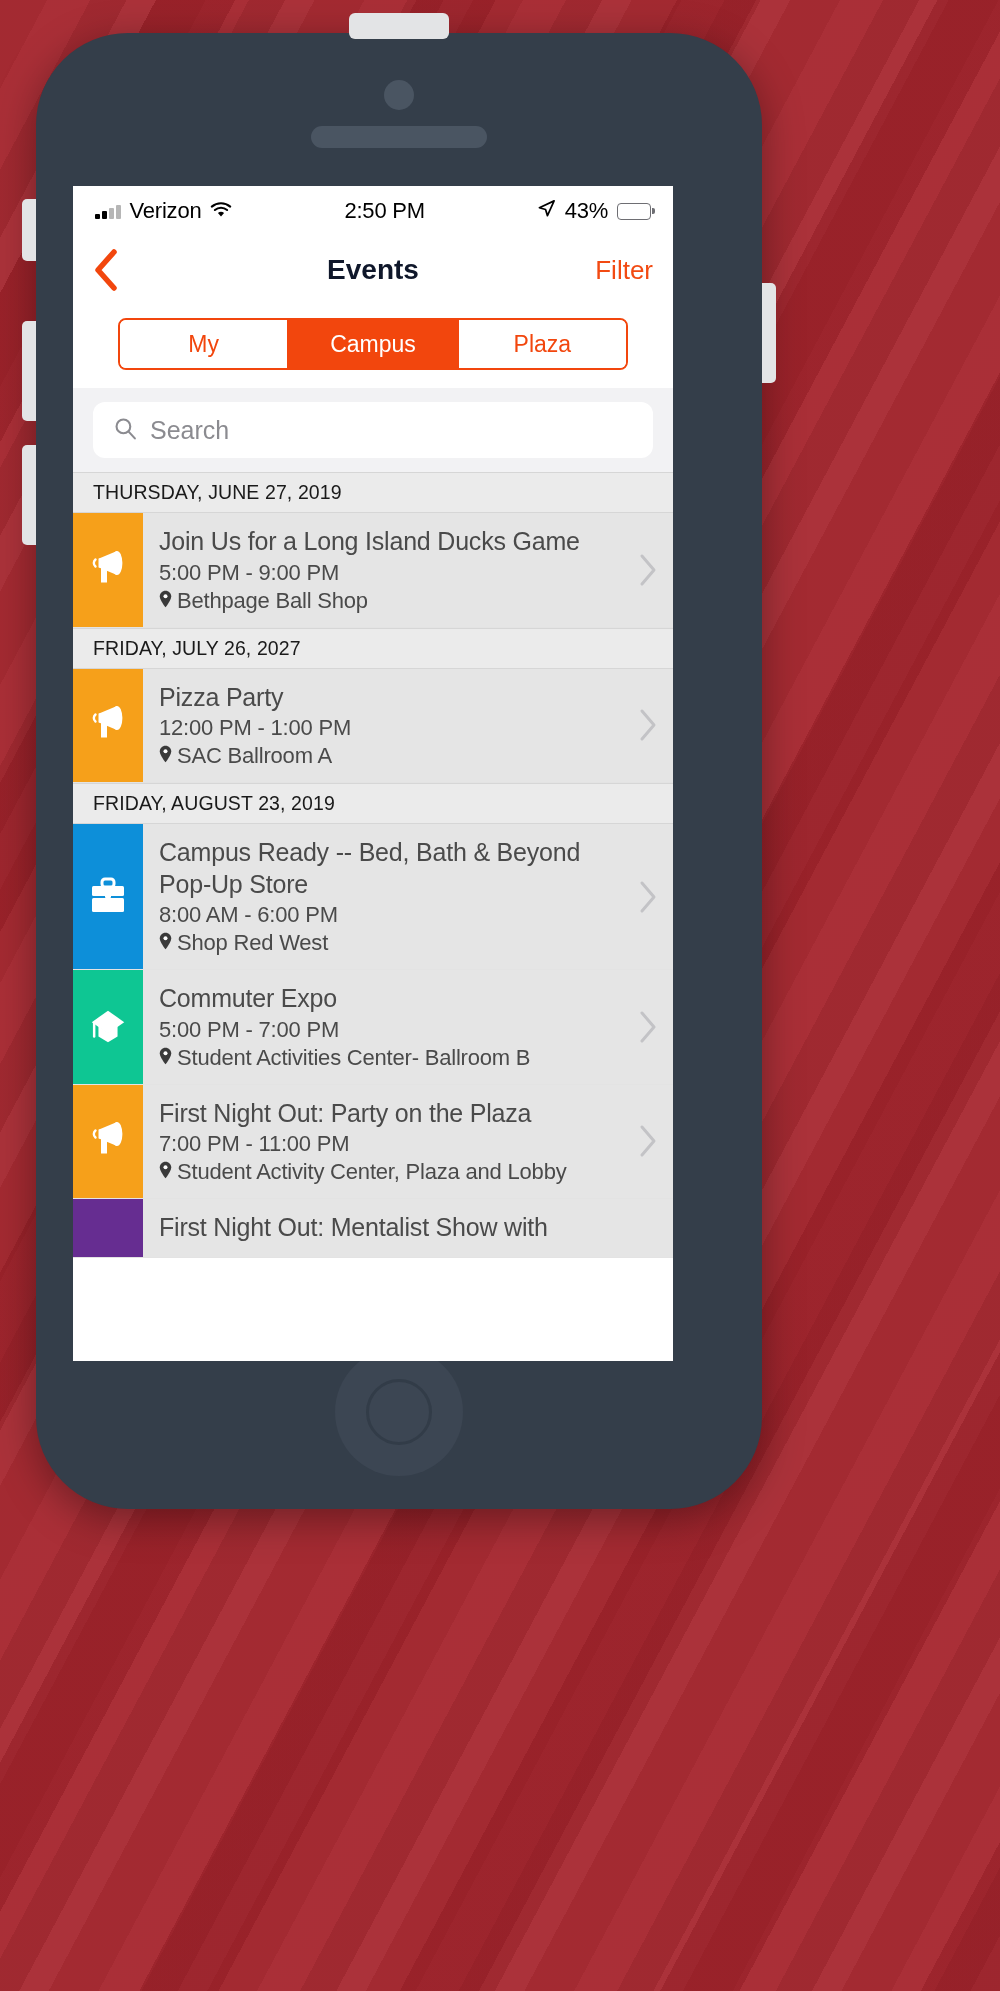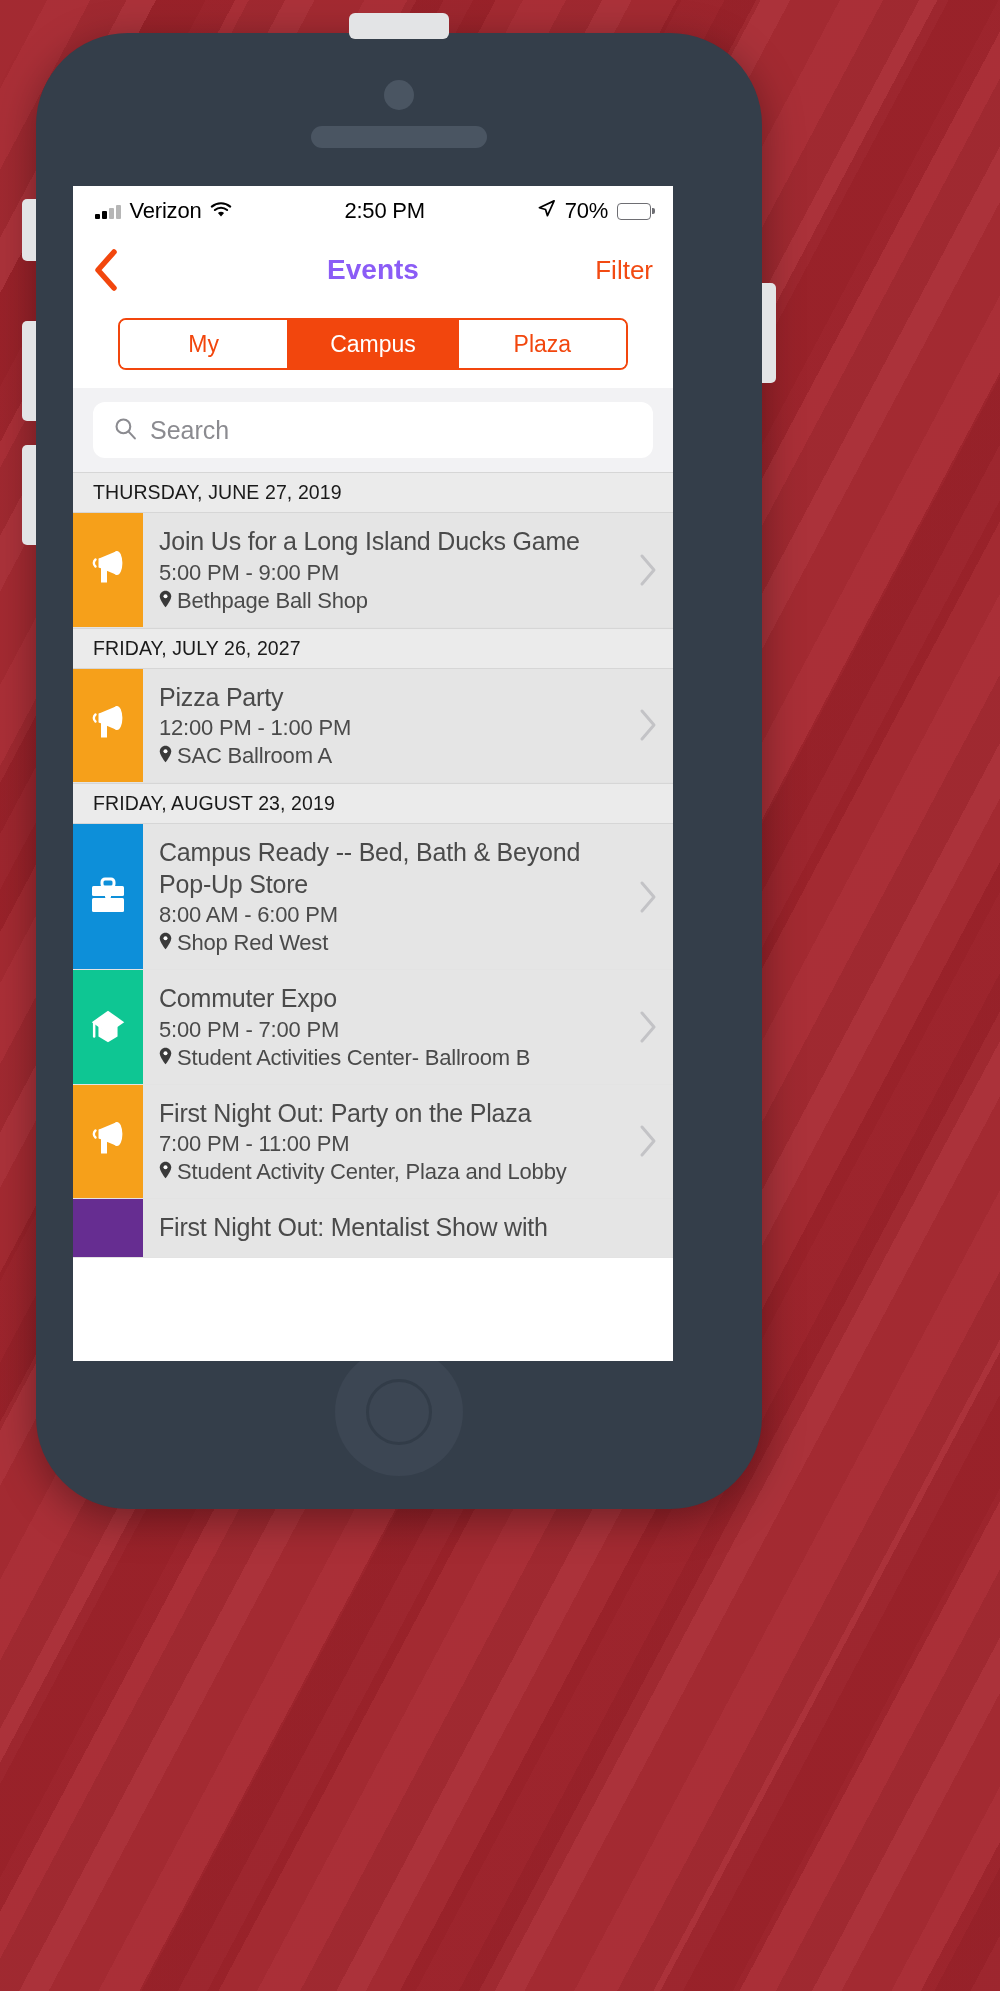--- a/index.html
+++ b/index.html
@@ -139,21 +139,21 @@
 
   
   .navbar {
     height: 68px; flex: 0 0 68px;
     display: flex; align-items: center; position: relative;
     padding: 0 20px; background: #fff;
   }
   .back-chevron { cursor: pointer; line-height: 0; }
   .nav-title {
     position: absolute; left: 0; right: 0; text-align: center;
-    font-size: 28px; font-weight: bold; color: #8b5cf6;
+    font-size: 28px; font-weight: bold; color: #0f172a;
     pointer-events: none;
   }
   .nav-action {
     margin-left: auto; font-size: 26px; color: #f24a12; cursor: pointer;
   }
 
   
   .seg-wrap { background:#fff; padding: 14px 45px 18px; flex: 0 0 auto; }
   .segmented {
     display: flex; border: 2px solid #f2460d; border-radius: 8px;
@@ -247,21 +247,21 @@
             </svg>
           </span>
         </div>
         <div class="clock">2:50 PM</div>
         <div class="sb-right">
           <span>
             <svg width="19" height="19" viewBox="0 0 20 20">
               <path d="M18 2 L2.5 9.2 L9 11 L11 17.5 Z" fill="none" stroke="#000" stroke-width="1.8" stroke-linejoin="round"></path>
             </svg>
           </span>
-          <span class="batt-pct">70%</span>
+          <span class="batt-pct">43%</span>
           <span class="batt"><span class="fill"></span></span>
         </div>
       </div>
 
       <div class="navbar">
         <span class="back-chevron">
           <svg width="26" height="42" viewBox="0 0 26 42">
             <path d="M21 3 L5 21 L21 39" fill="none" stroke="#f2460d" stroke-width="5.5" stroke-linecap="round" stroke-linejoin="round"></path>
           </svg>
         </span>

